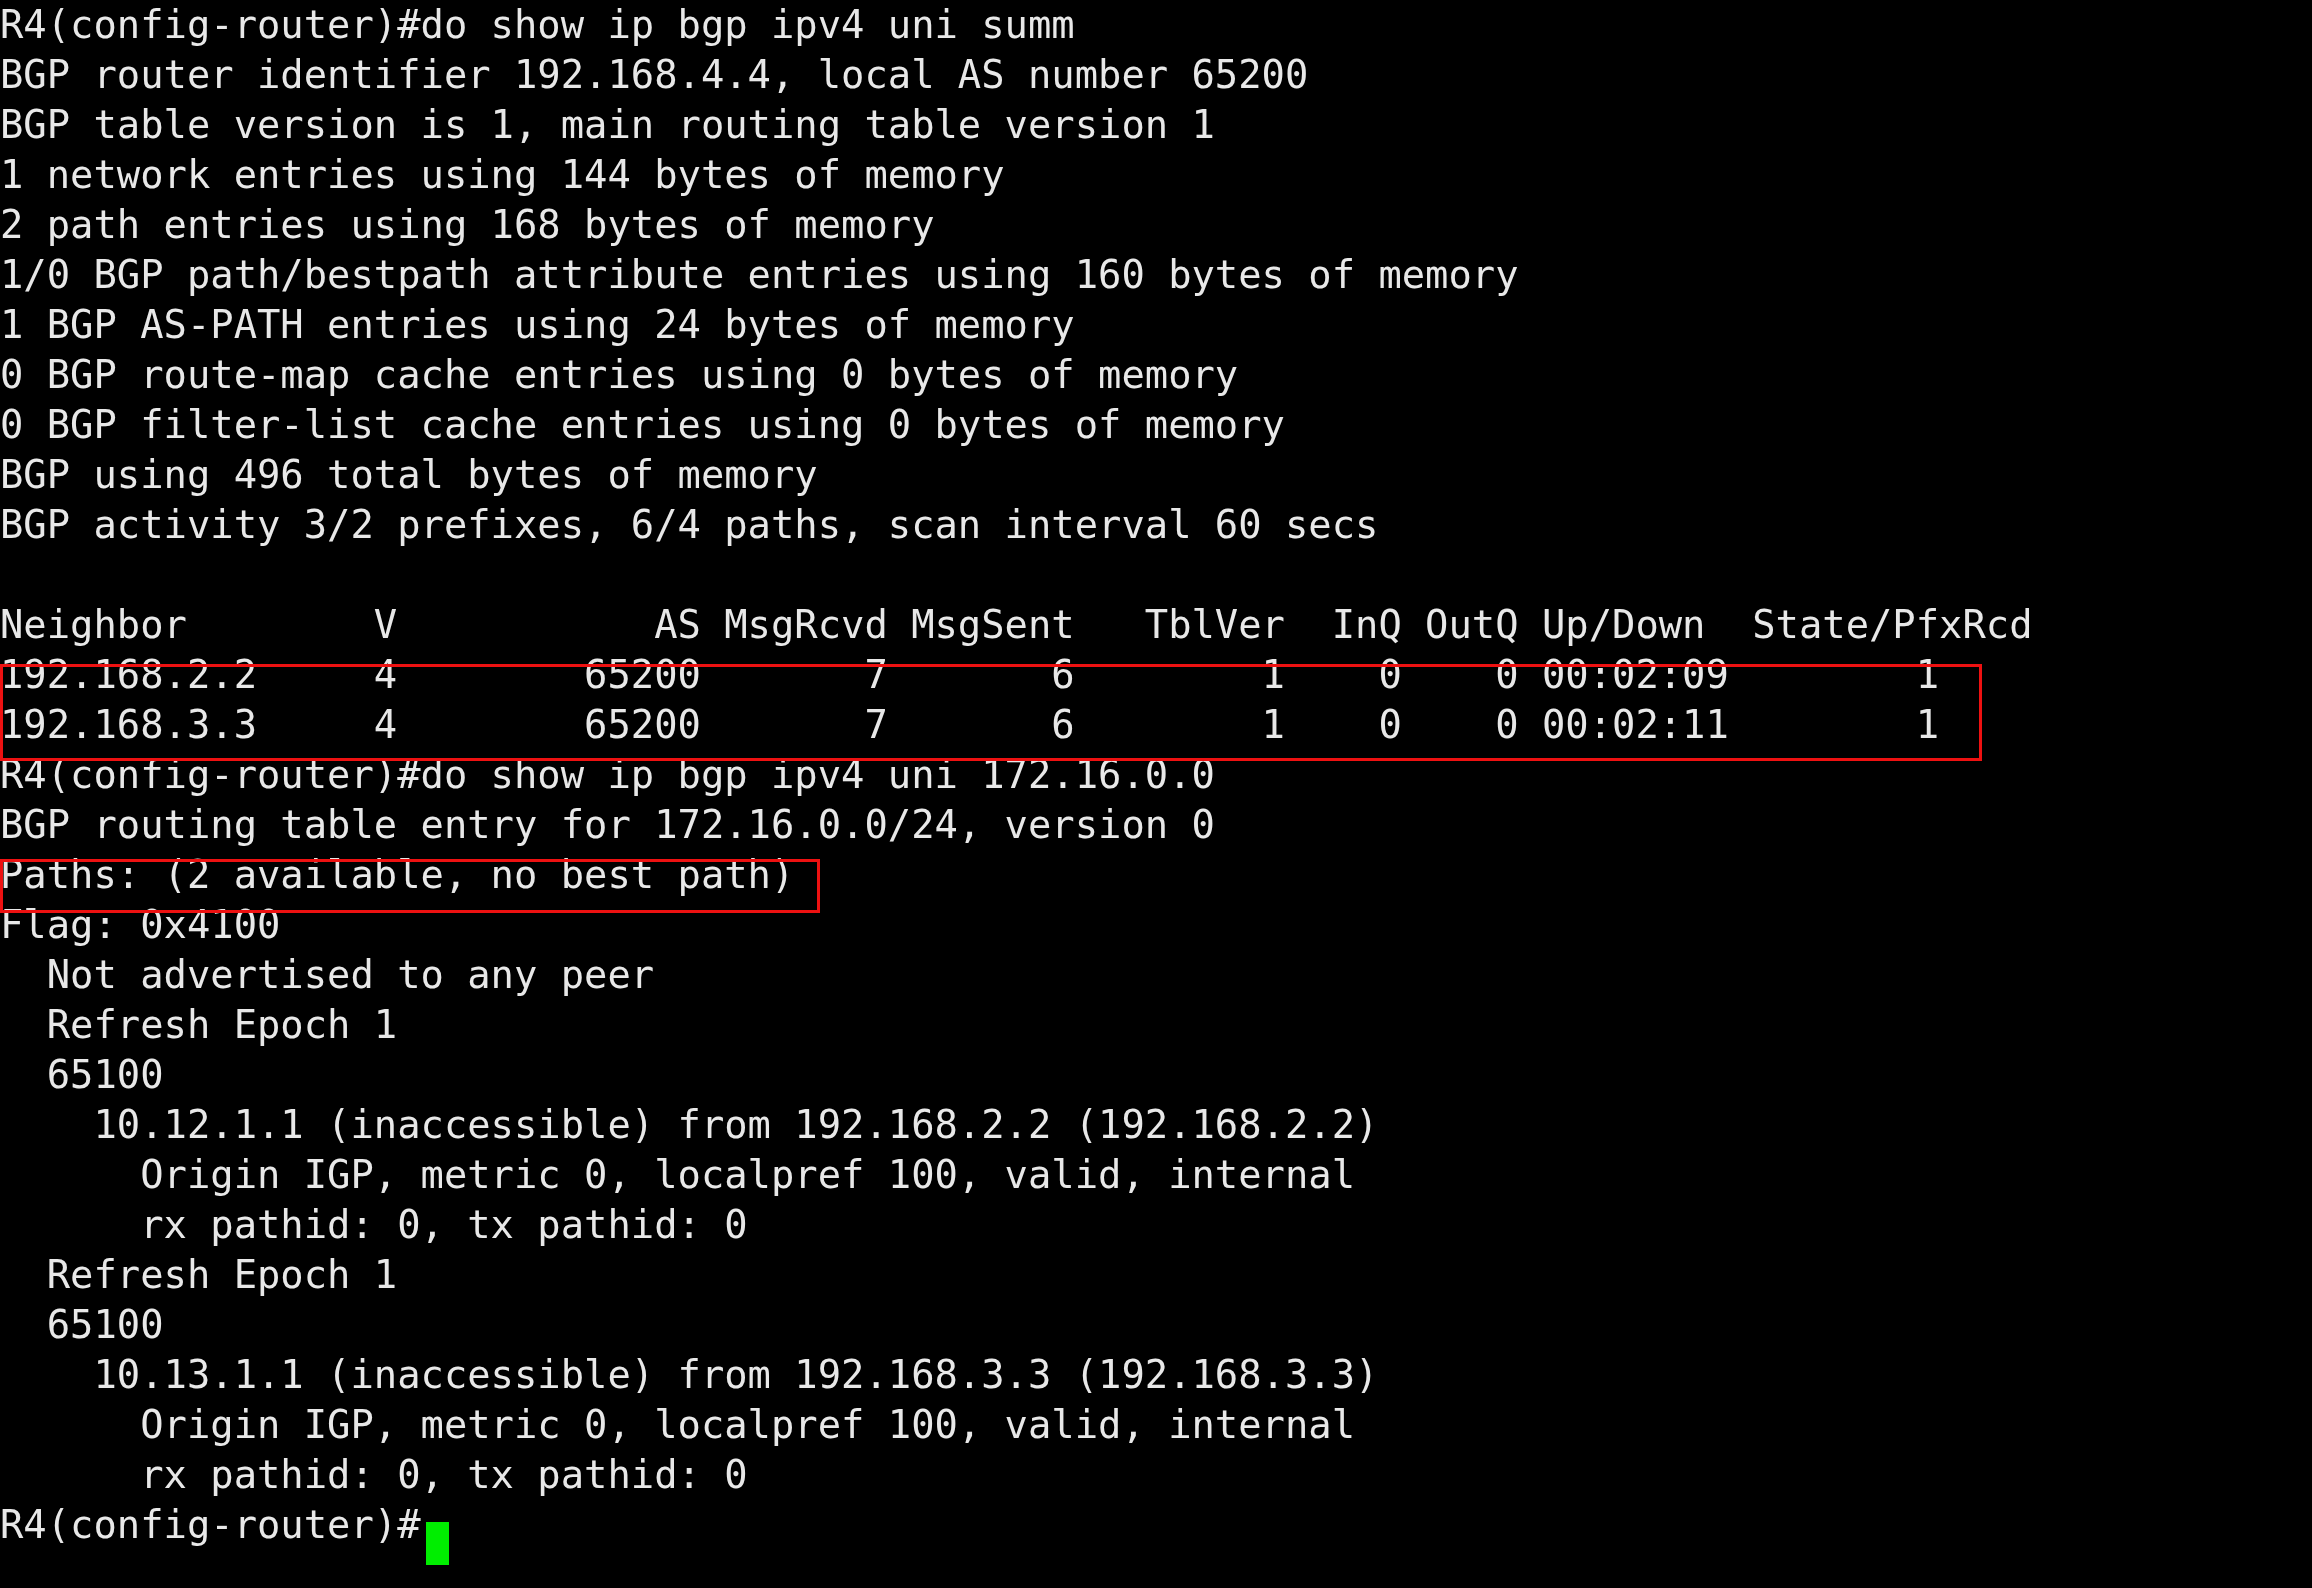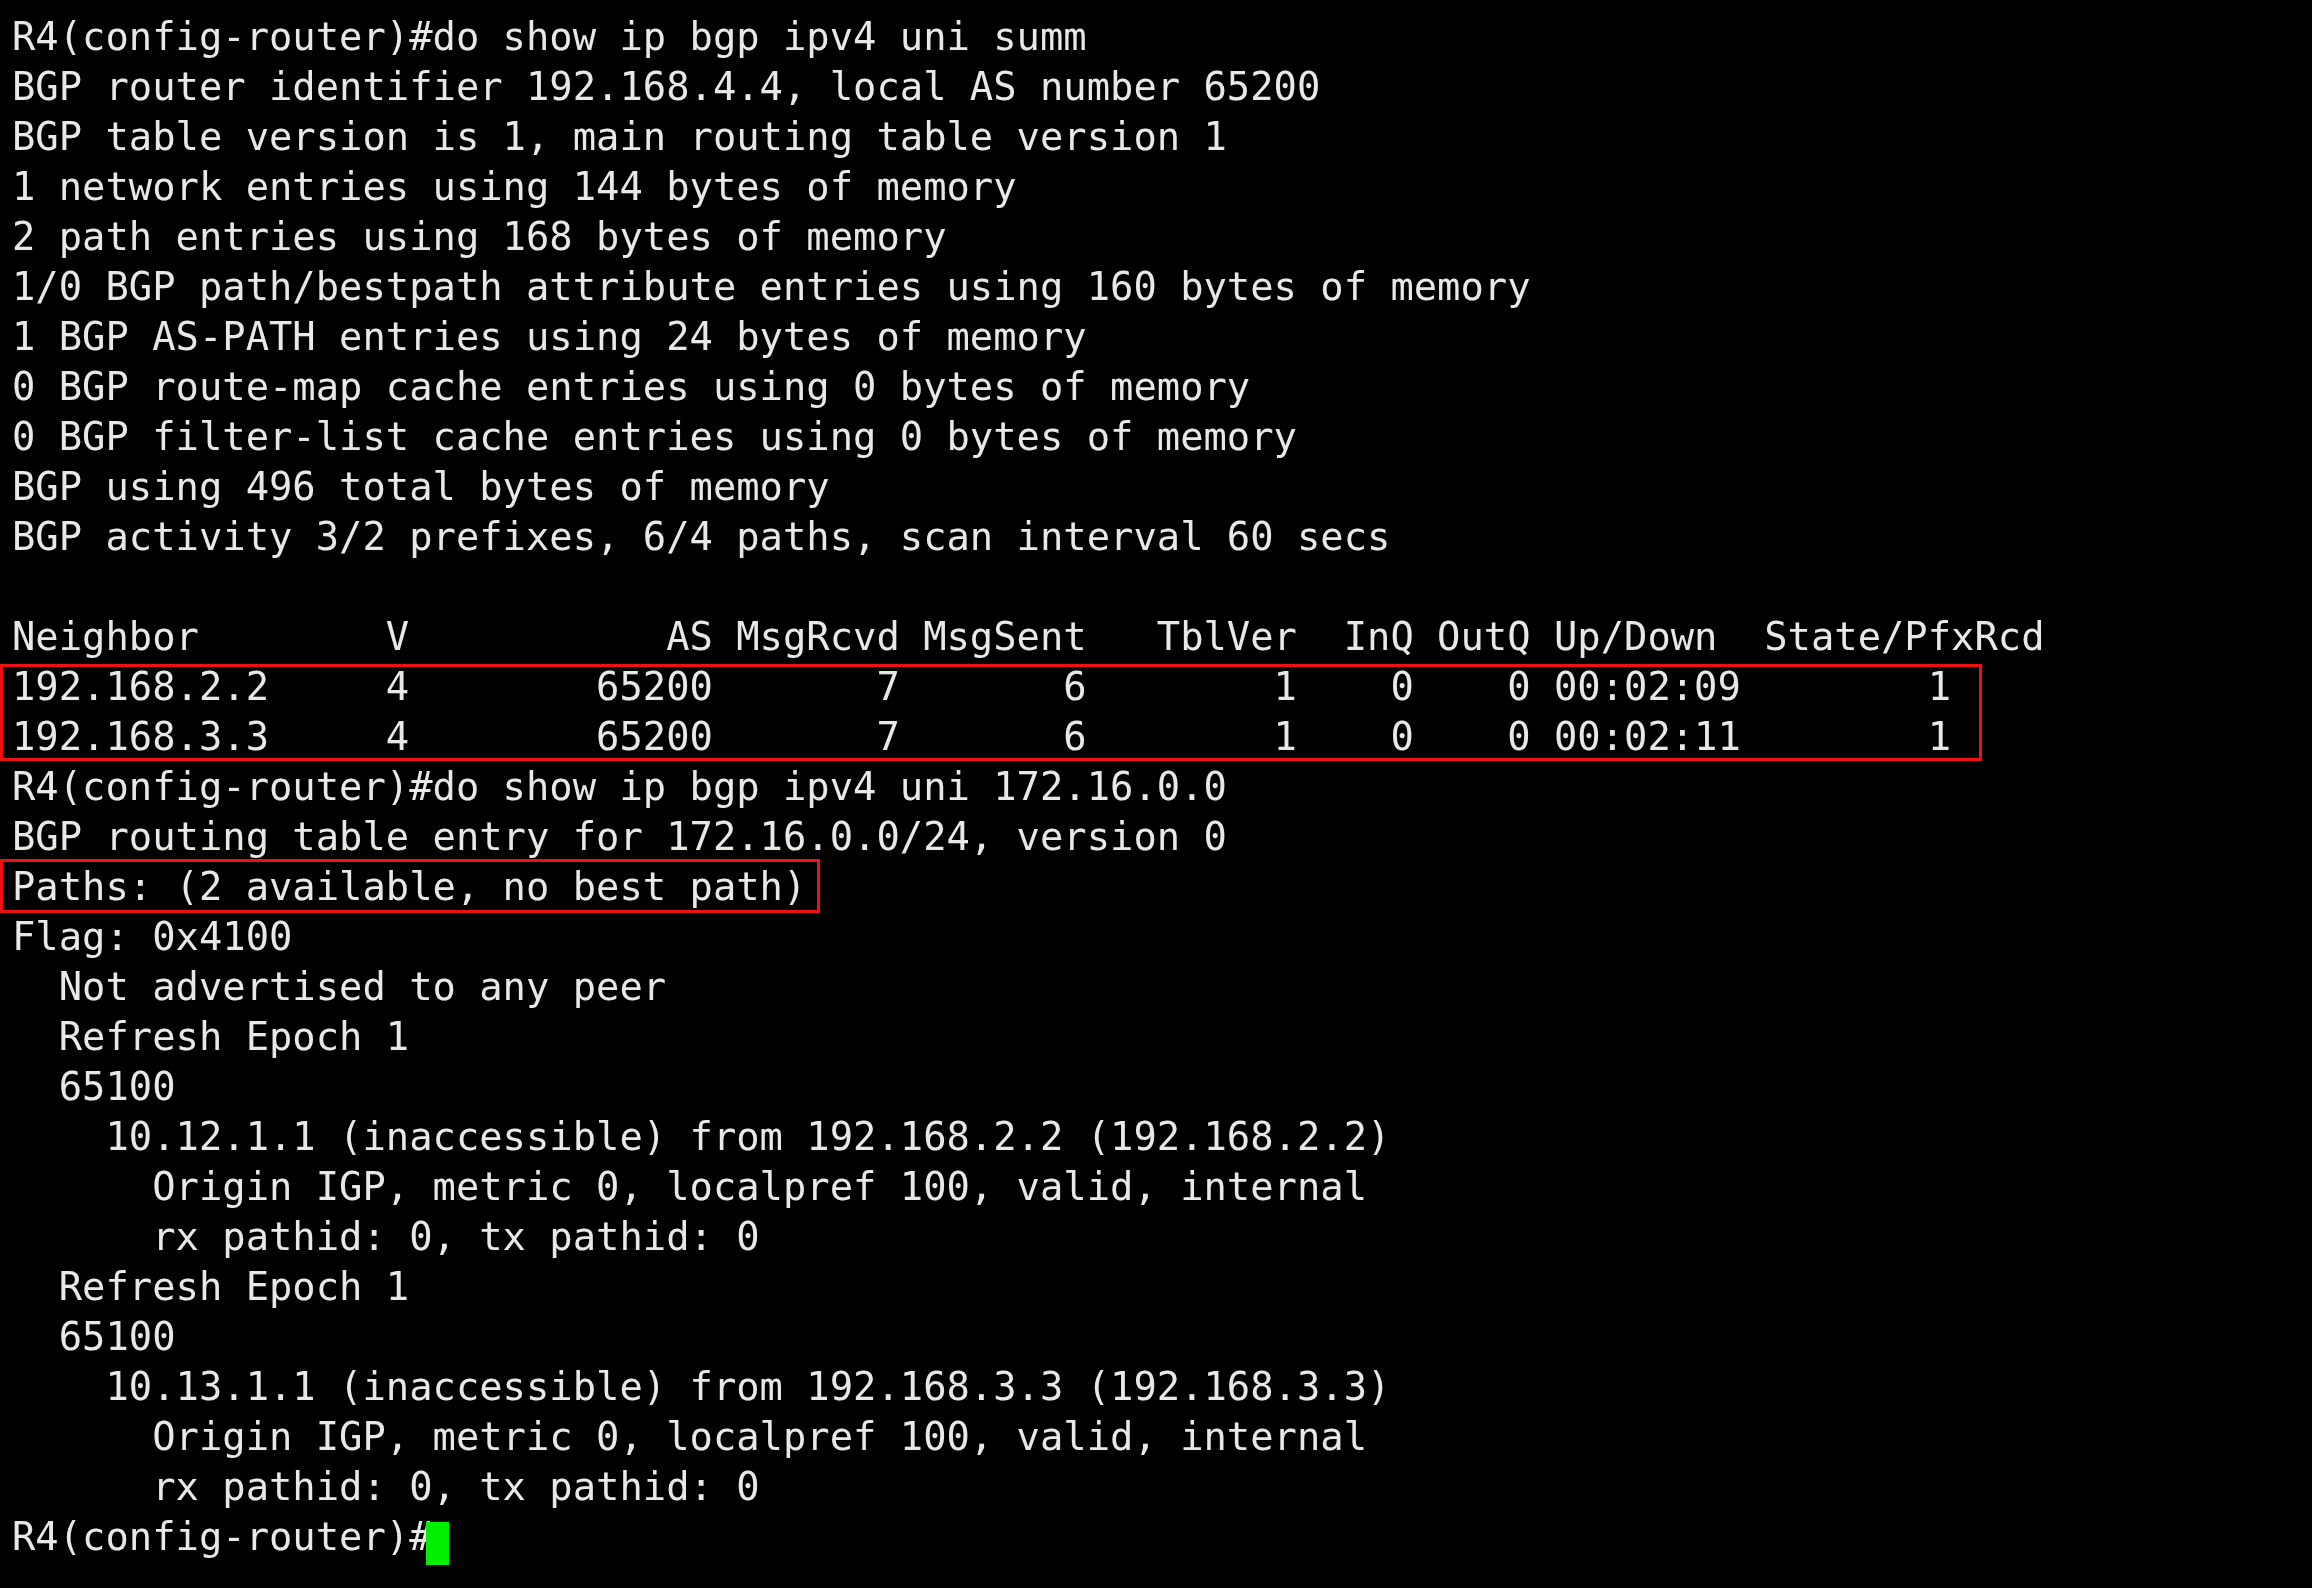--- a/index.html
+++ b/index.html
@@ -14,21 +14,21 @@
     background: #000000;
     overflow: hidden;
     font-family: "DejaVu Sans Mono", "Liberation Mono", monospace;
   }
   #screen {
     position: absolute;
     left: 0;
     top: 0;
     width: 2312px;
     height: 1588px;
-    padding: 12px;
+    padding: 0;
     box-sizing: border-box;
   }
   .line {
     display: block;
     height: 50px;
     line-height: 50px;
     font-size: 39px;
     letter-spacing: 0px;
     color: #e8e8e8;
     white-space: pre;

